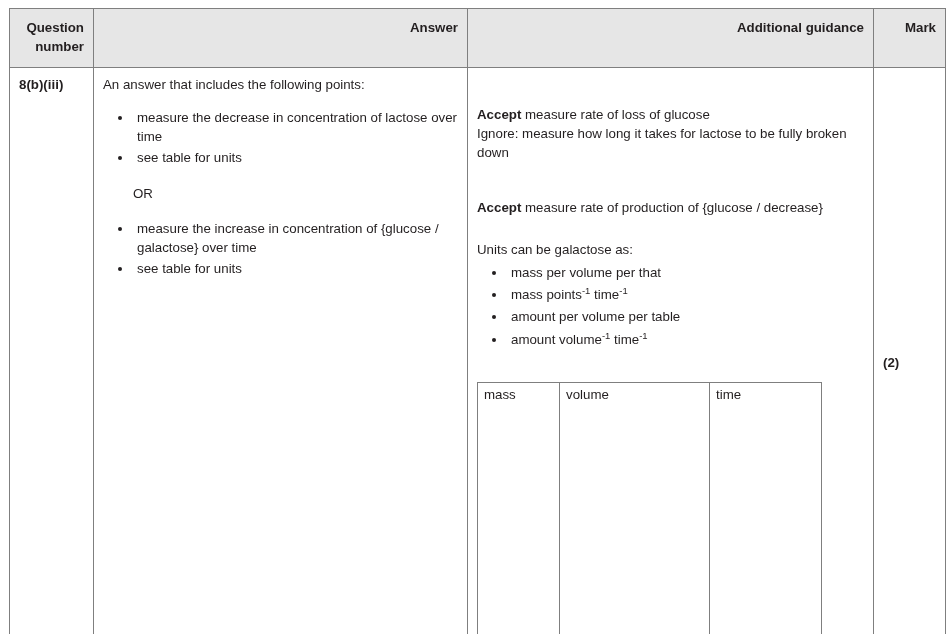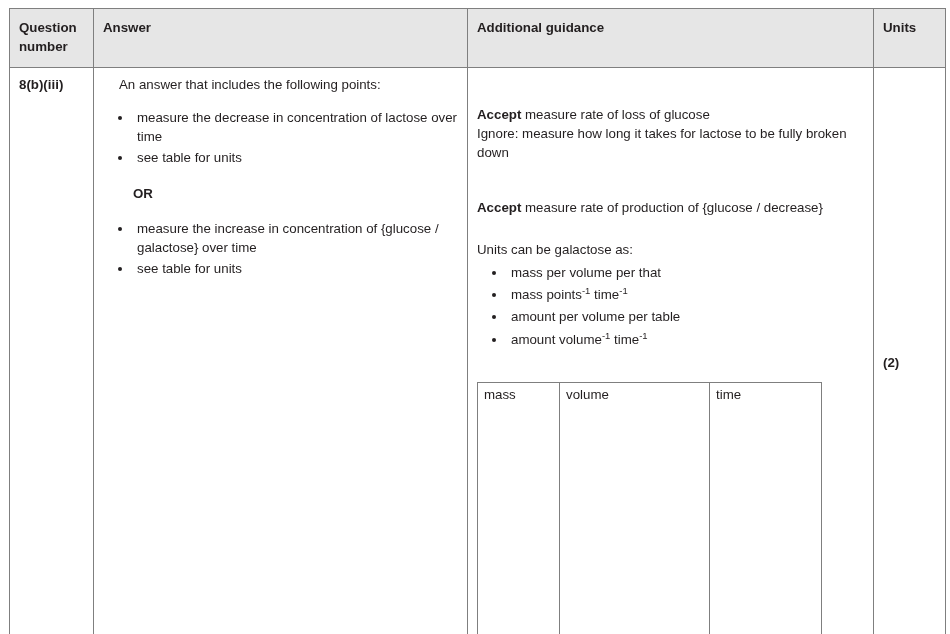--- a/index.html
+++ b/index.html
@@ -29,21 +29,21 @@
   table.marks > thead > tr > th,
   table.marks > tbody > tr > td {
     border: 1px solid #7f7f7f;
     vertical-align: top;
     padding: 7px 9px 9px 9px;
     font-size: 13.3px;
     line-height: 1.45;
   }
   table.marks > thead > tr > th {
     background: #e6e6e6;
-    text-align: left;
+    text-align: right;
     font-weight: bold;
     padding-top: 9px;
     padding-bottom: 10px;
     margin-left: 40px;
   }
   col.c-qn { width: 84px; }
   col.c-ans { width: 374px; }
   col.c-guid { width: 406px; }
   col.c-mark { width: 72px; }
 
@@ -61,34 +61,33 @@
   .mark-value {
     position: absolute;
     top: 285px;
     left: 9px;
     font-weight: bold;
     font-size: 13.3px;
   }
   .body-row td { height: 520px; }
 
   p.lead {
-    margin: 0 0 6px 16px;
+    margin: 0 0 6px 0;
   }
   ul.pts {
     margin: 14px 0 0 0;
     padding-left: 30px;
     list-style-type: disc;
   }
   ul.pts li {
     margin: 0 0 2px 0;
     padding-left: 4px;
   }
   .or-line {
     margin: 16px 0 16px 30px;
-    font-weight: bold;
   }
   .guid-spacer-1 { height: 30px; }
   .guid-spacer-2 { height: 22px; }
   .guid-spacer-3 { height: 36px; }
   .guid-line { margin: 0; }
   .guid-line b { font-weight: bold; }
 
   ul.units {
     margin: 4px 0 0 0;
     padding-left: 30px;
@@ -124,21 +123,21 @@
       <col class="c-qn">
         <col class="c-ans">
         <col class="c-guid">
         <col class="c-mark">
     </colgroup>
     <thead>
       <tr>
         <th>Question number</th>
         <th>Answer</th>
         <th>Additional guidance</th>
-        <th>Units</th>
+        <th>Mark</th>
       </tr>
     </thead>
     <tbody>
       <tr class="body-row">
         <td class="qn-cell">8(b)(iii)</td>
 
         <td class="ans-cell">
           <p class="lead">An answer that includes the following points:</p>
           <ul class="pts">
             <li>measure the decrease in concentration of lactose over time</li>

